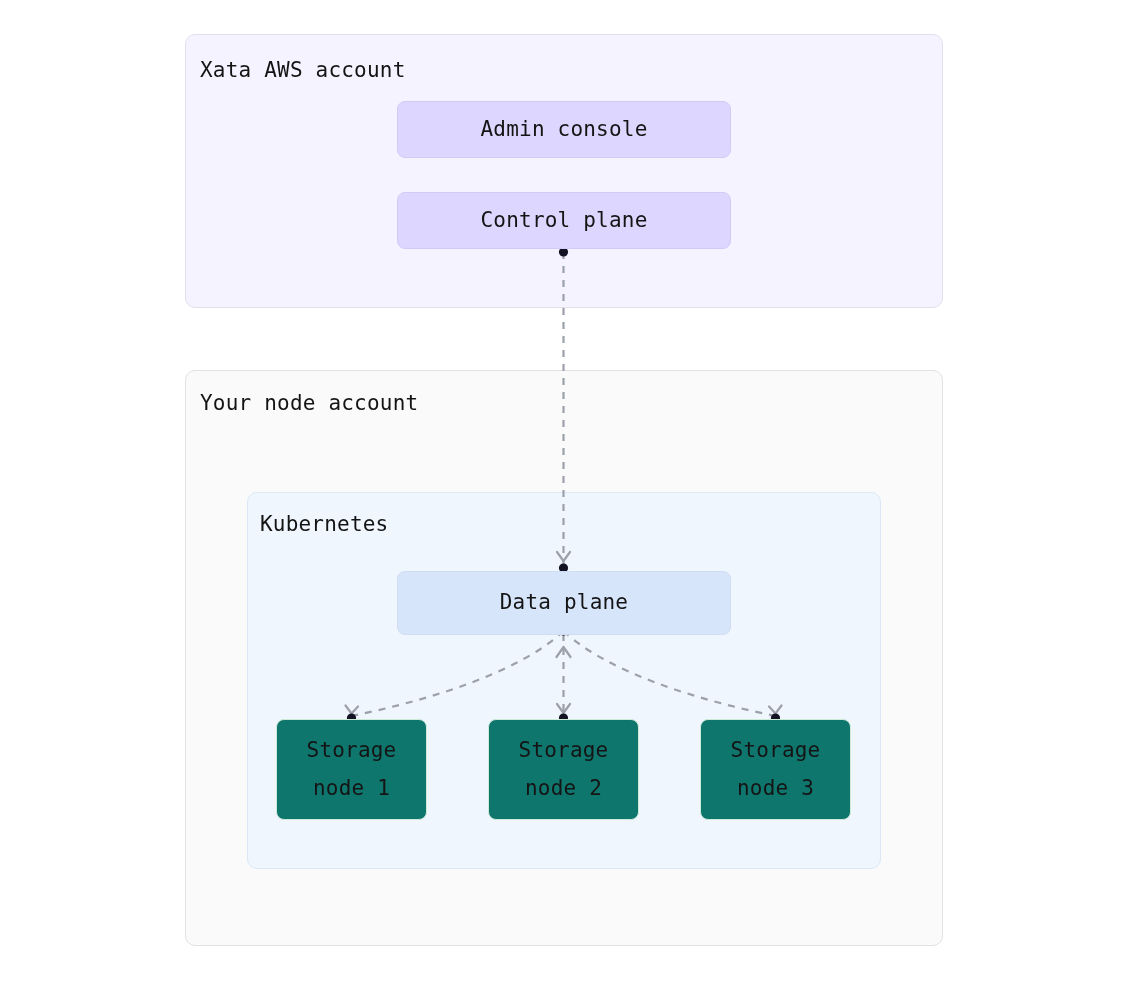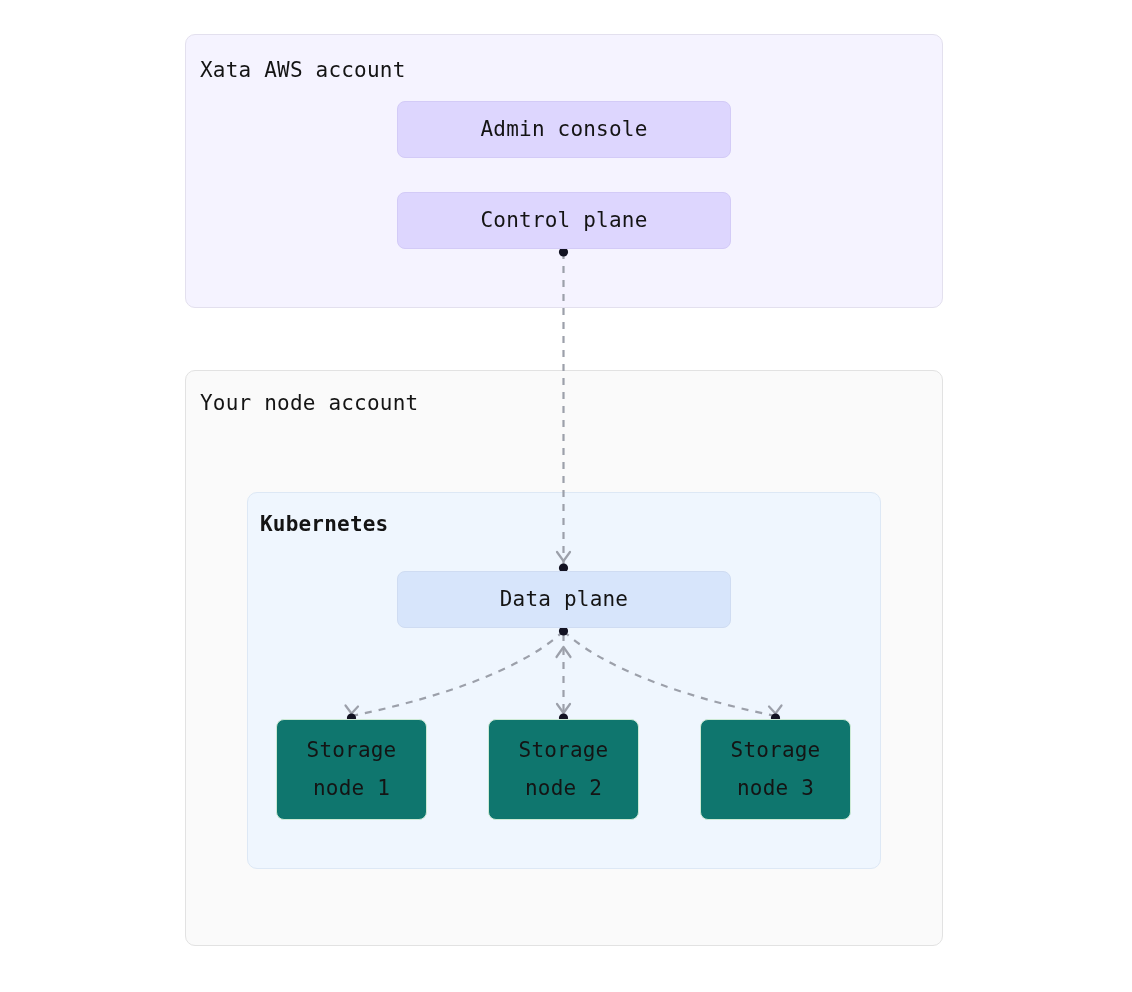--- a/index.html
+++ b/index.html
@@ -70,21 +70,20 @@
     left: 247px;
     top: 492px;
     width: 634px;
     height: 377px;
     background: #eff6fe;
     border: 1px solid #dde8f5;
   }
   #label-k8s {
     left: 260px;
     top: 512px;
-    font-weight: bold;
   }
 
   
   .node {
     position: absolute;
     border-radius: 8px;
     box-sizing: border-box;
     display: flex;
     align-items: center;
     justify-content: center;
@@ -116,21 +115,21 @@
   #node-control-plane {
     left: 397px;
     top: 192px;
     width: 334px;
     height: 57px;
   }
   #node-data-plane {
     left: 397px;
     top: 571px;
     width: 334px;
-    height: 57px;
+    height: 64px;
   }
   #node-storage-1 {
     left: 276px;
     top: 719px;
     width: 151px;
     height: 101px;
   }
   #node-storage-2 {
     left: 488px;
     top: 719px;

